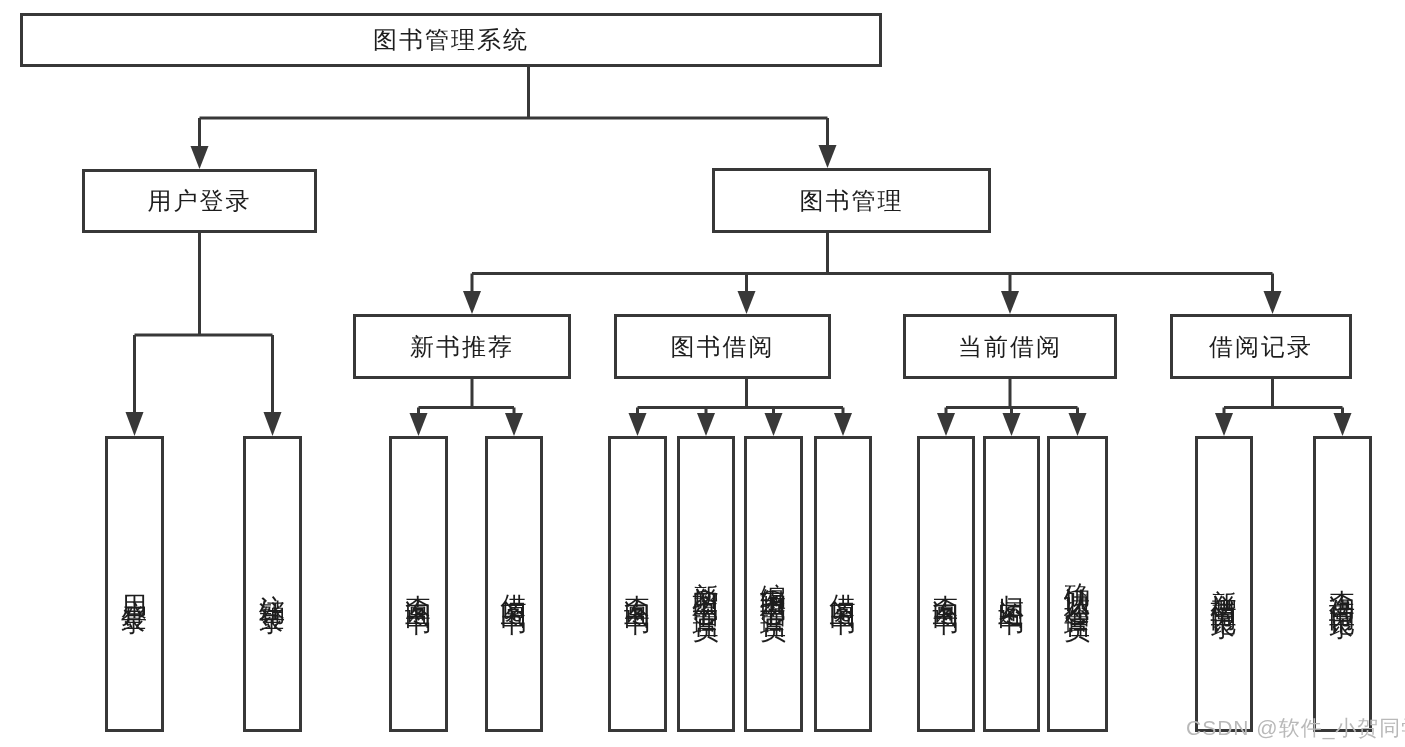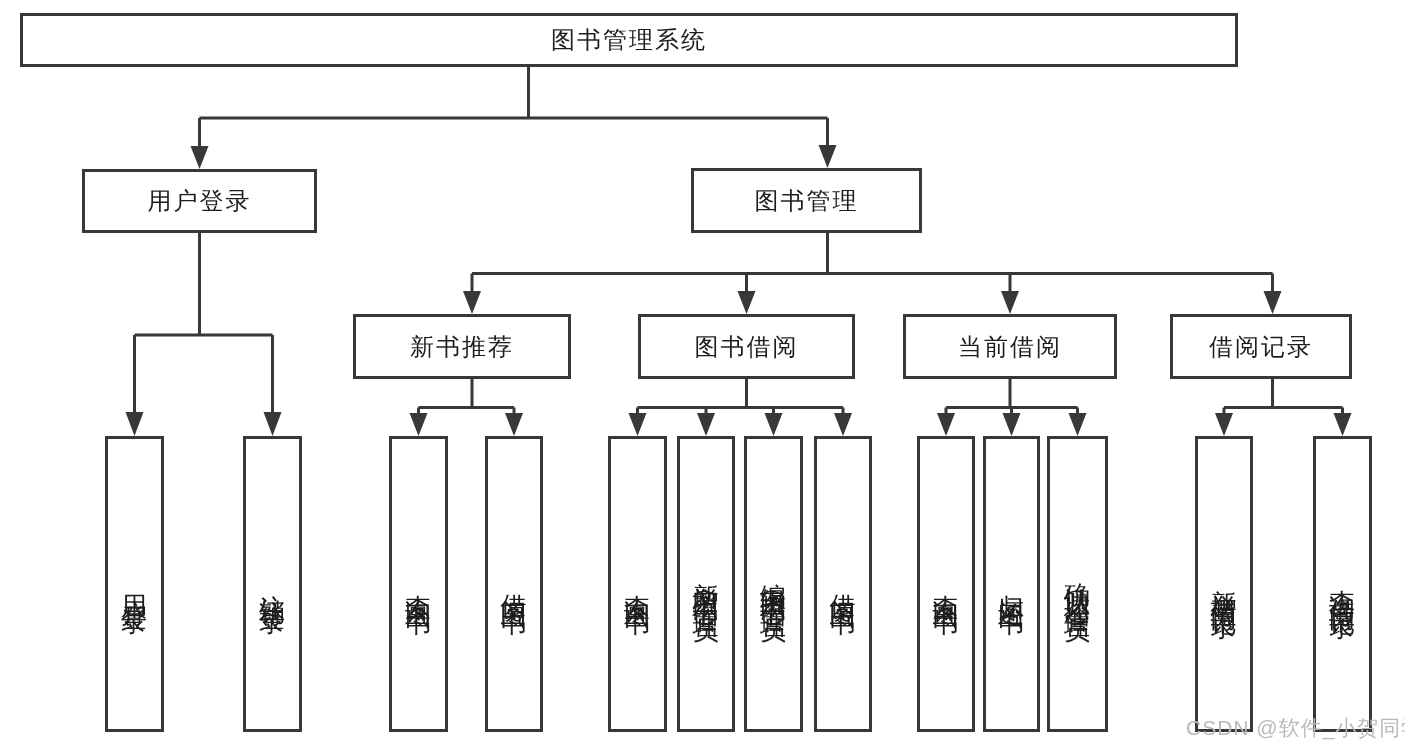--- a/index.html
+++ b/index.html
@@ -53,27 +53,27 @@
       <polygon points="764.5,413 782.5,413 773.5,436"></polygon>
       <polygon points="834,413 852,413 843,436"></polygon>
       <polygon points="937,413 955,413 946,436"></polygon>
       <polygon points="1002.5,413 1020.5,413 1011.5,436"></polygon>
       <polygon points="1068.5,413 1086.5,413 1077.5,436"></polygon>
       <polygon points="1215,413 1233,413 1224,436"></polygon>
       <polygon points="1333.5,413 1351.5,413 1342.5,436"></polygon>
     </g>
   </svg>
 
-  <div class="box hbox" style="left:20px;top:13px;width:1218px;height:54px">图书管理系统</div>
+  <div class="box hbox" style="left:20px;top:13px;width:862px;height:54px">图书管理系统</div>
 
   <div class="box hbox" style="left:82px;top:169px;width:235px;height:64px">用户登录</div>
-  <div class="box hbox" style="left:691px;top:168px;width:231px;height:65px">图书管理</div>
+  <div class="box hbox" style="left:712px;top:168px;width:279px;height:65px">图书管理</div>
 
   <div class="box hbox" style="left:353px;top:314px;width:218px;height:65px">新书推荐</div>
-  <div class="box hbox" style="left:638px;top:314px;width:217px;height:65px">图书借阅</div>
+  <div class="box hbox" style="left:614px;top:314px;width:217px;height:65px">图书借阅</div>
   <div class="box hbox" style="left:903px;top:314px;width:214px;height:65px">当前借阅</div>
   <div class="box hbox" style="left:1170px;top:314px;width:182px;height:65px">借阅记录</div>
 
   <div class="box vbox" style="left:105px;top:436px;width:59px;height:296px">用户登录</div>
   <div class="box vbox" style="left:243px;top:436px;width:59px;height:296px">注销登录</div>
 
   <div class="box vbox" style="left:389px;top:436px;width:59px;height:296px">查询图书</div>
   <div class="box vbox" style="left:485px;top:436px;width:58px;height:296px">借阅图书</div>
 
   <div class="box vbox" style="left:608px;top:436px;width:59px;height:296px">查询图书</div>

